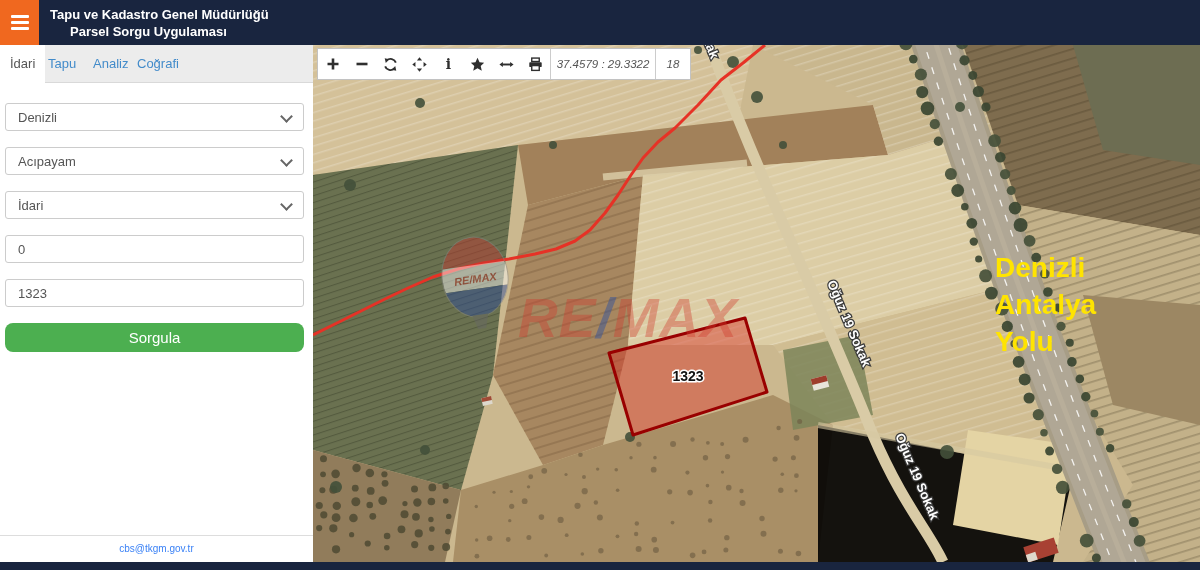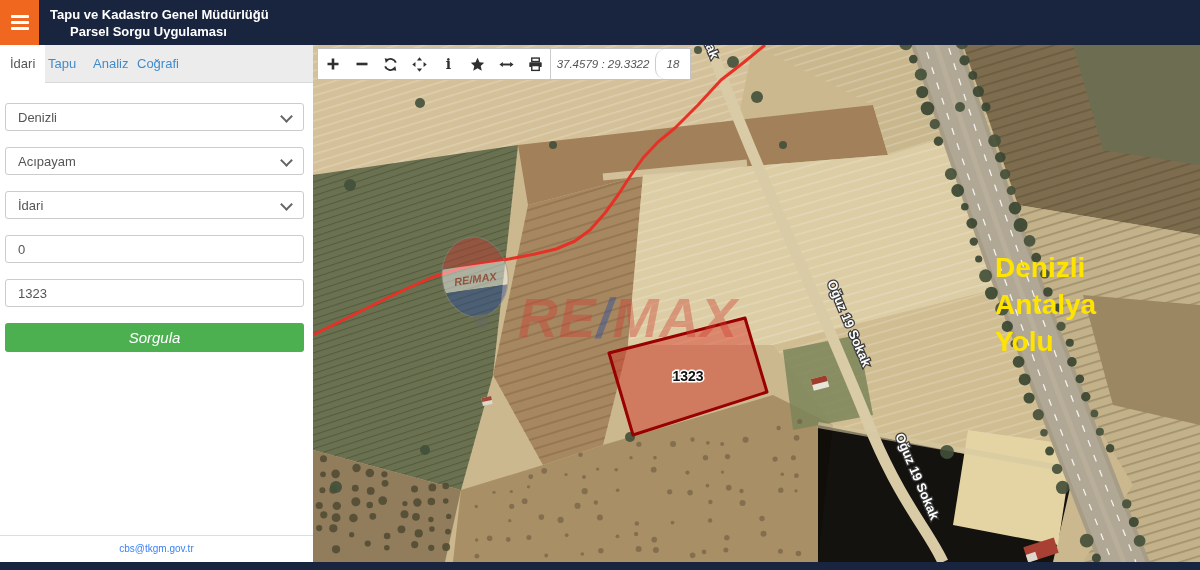--- a/index.html
+++ b/index.html
@@ -18,38 +18,38 @@
   .tab{position:absolute;top:0;height:38px;line-height:38px;padding:0 10px;font-size:13px;color:#428bca;cursor:pointer;}
   .tab.active{background:#fff;color:#555;border-bottom:none;height:39px;}
 
   
   #sidebar{position:absolute;left:0;top:83px;width:313px;height:479px;background:#fff;}
   #form{padding-top:20px;}
   .ctl{position:relative;margin:0 9px 16px 5px;height:28px;border:1px solid #ccc;border-radius:3px;background:#fff;box-sizing:border-box;font-size:13px;color:#555;}
   .selbox{display:flex;align-items:center;padding-left:12px;cursor:pointer;}
   .chev{position:absolute;right:12px;top:8px;width:7px;height:7px;border-right:2px solid #666;border-bottom:2px solid #666;transform:rotate(45deg);}
   input.ctl{display:block;width:299px;padding:0 0 0 12px;outline:none;}
-  #query-btn{display:block;margin-left:5px;width:299px;height:29px;background:#4caf50;border:none;border-radius:3px;color:#fff;font-size:15px;cursor:pointer;font-style:italic;}
+  #query-btn{display:block;margin-left:5px;width:299px;height:29px;background:#4caf50;border:none;border-radius:8px;color:#fff;font-size:15px;cursor:pointer;}
   #side-footer{position:absolute;left:0;bottom:0;width:313px;height:26px;border-top:1px solid #ddd;text-align:center;}
   #side-footer a{font-size:10px;color:#3b82f6;text-decoration:none;line-height:26px;}
 
   
   #bottom-bar{position:absolute;left:0;top:562px;width:1200px;height:8px;background:#19253f;}
 
   
   #map{position:absolute;left:313px;top:45px;width:887px;height:517px;overflow:hidden;background:#cbb88f;cursor:grab;}
   #map svg{display:block;}
 
   
   #map-toolbar{position:absolute;left:4px;top:3px;height:30px;display:flex;align-items:stretch;background:#fff;border:1px solid #c2c2c2;box-sizing:content-box;z-index:5;}
   .tb-btn{width:29px;display:flex;align-items:center;justify-content:center;background:#fff;border:none;cursor:pointer;color:#2f2f2f;padding:0;}
   .tb-btn svg{display:block;}
   .tb-info{display:flex;align-items:center;justify-content:center;border-left:1px solid #ccc;font-size:11.5px;color:#555;font-style:italic;}
   #coord-box{width:104px;}
-  #zoom-box{width:34px;border-radius:10px;}
+  #zoom-box{width:34px;}
 
   .svgtext{user-select:none;}
 </style>
 </head>
 <body>
 
 <div id="app">
 
   <div id="header">
     <button id="menu-btn">

